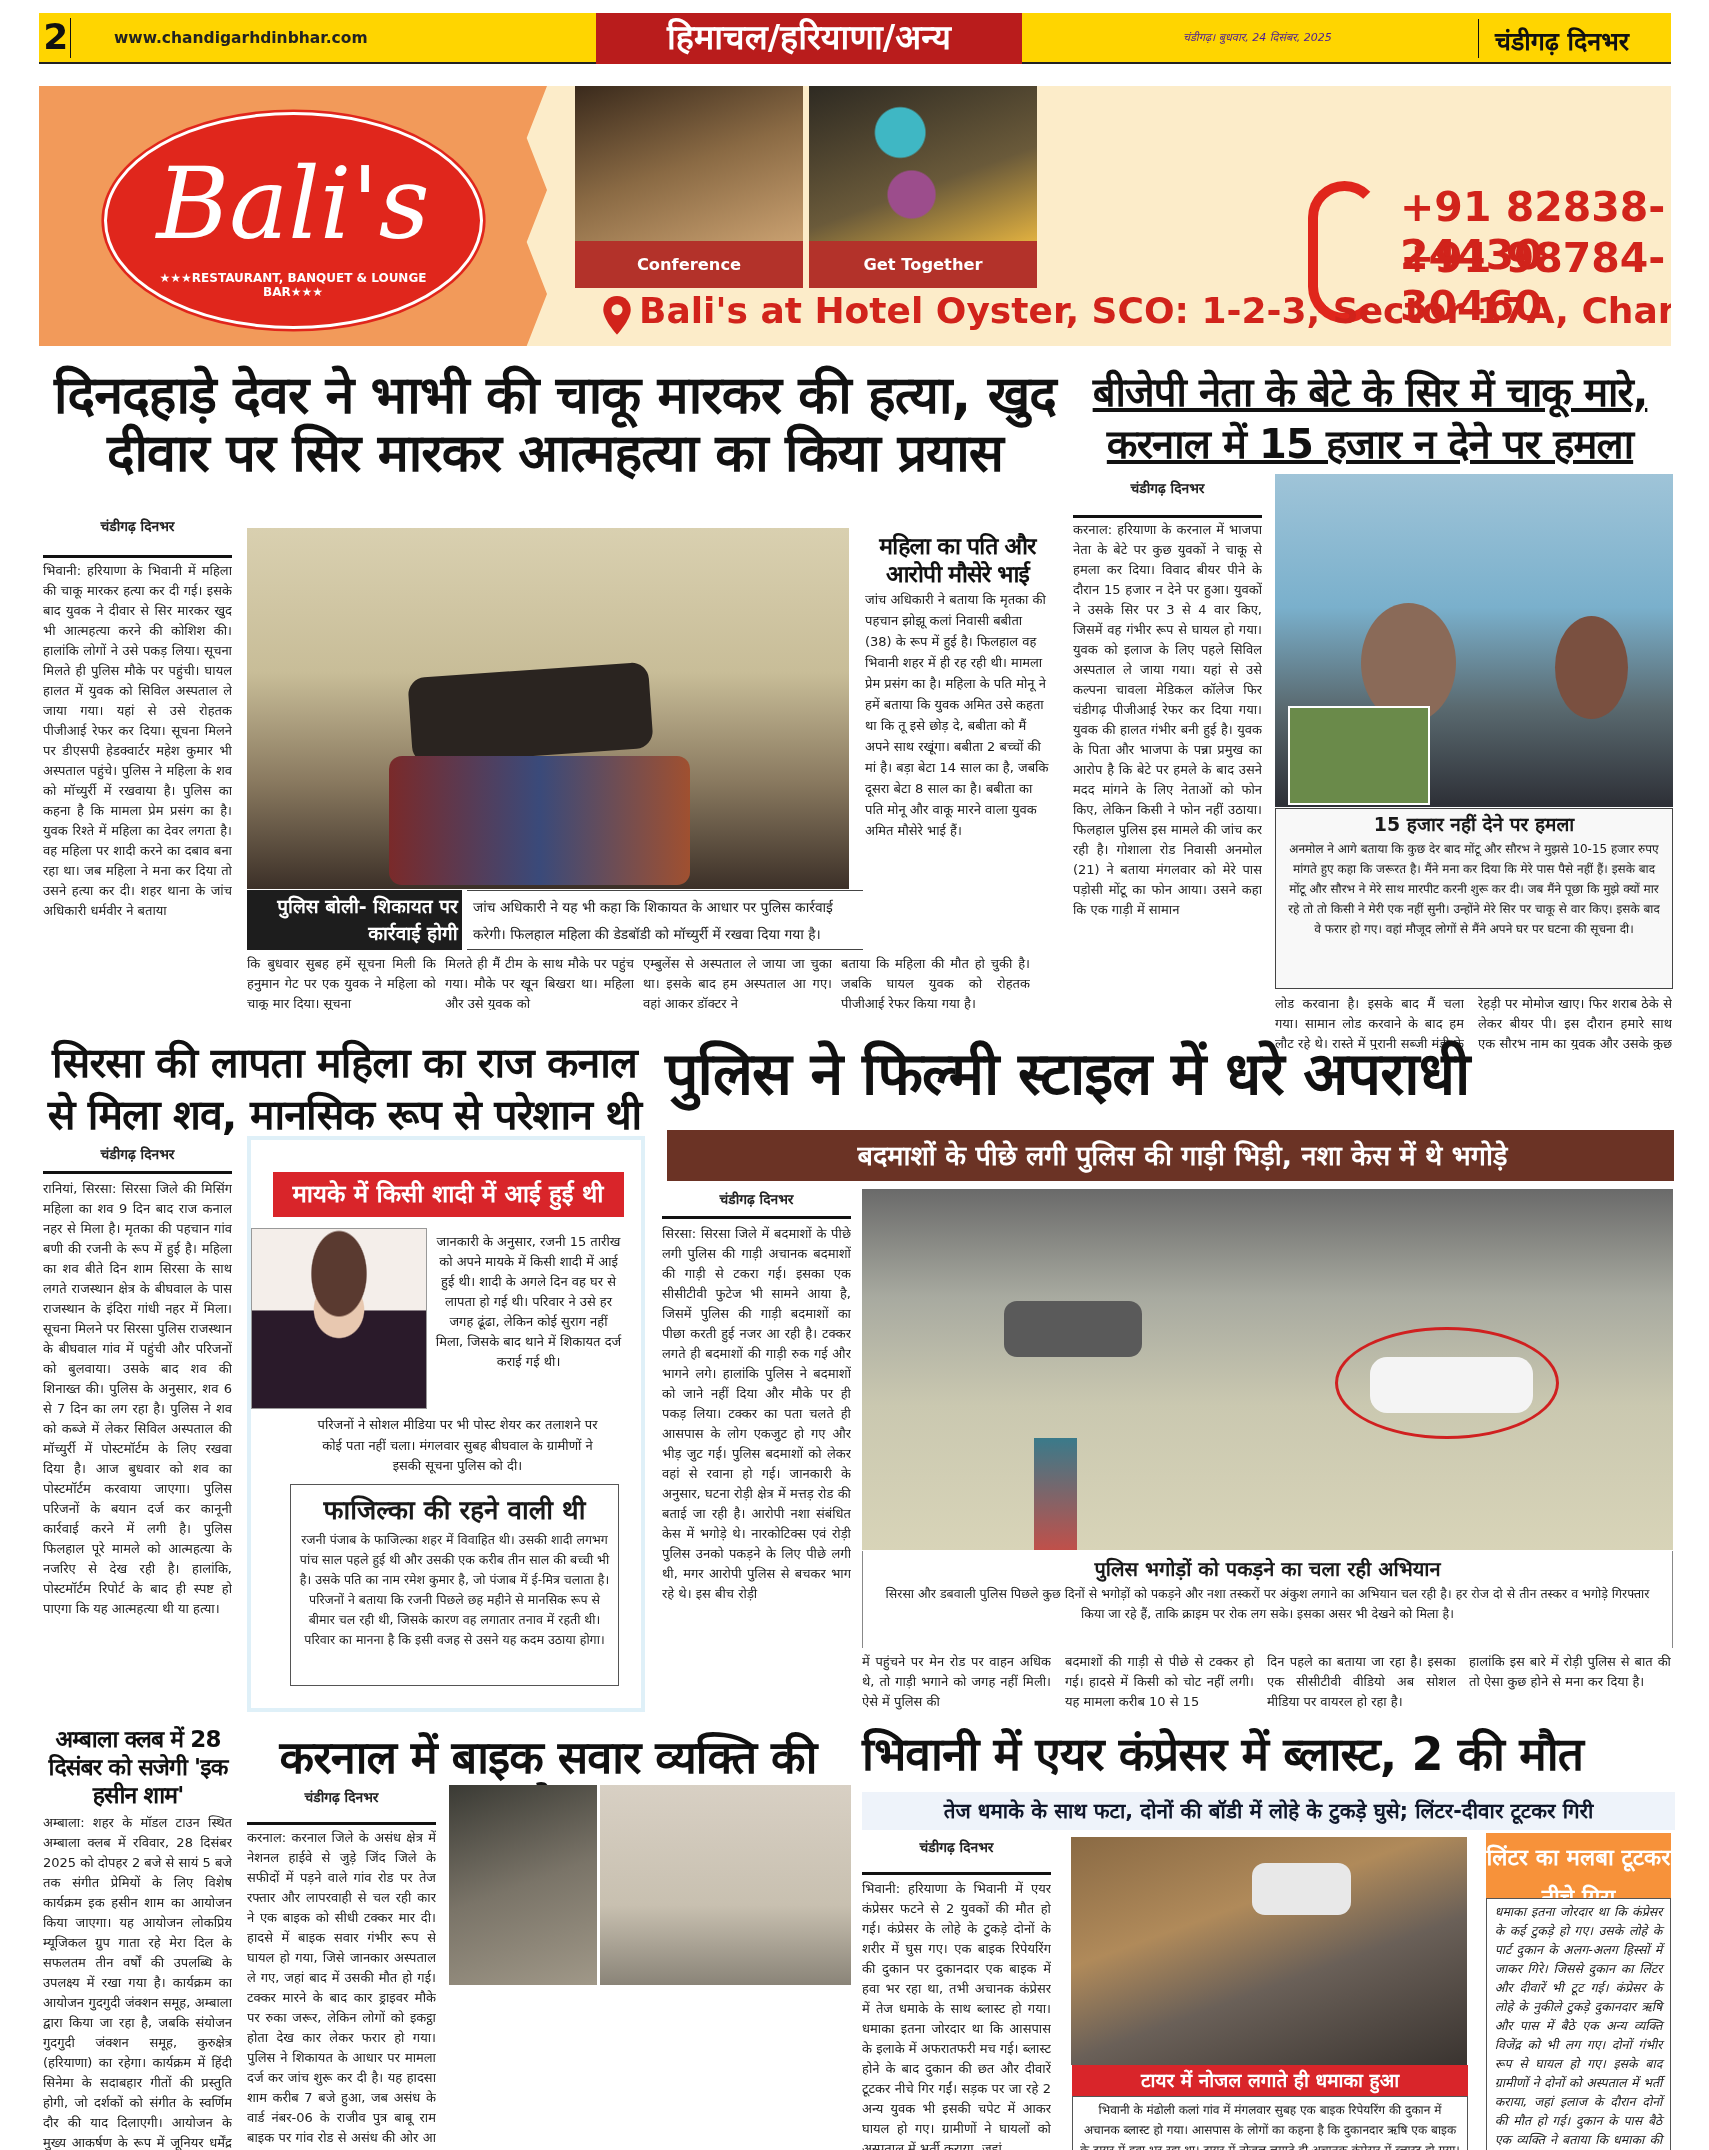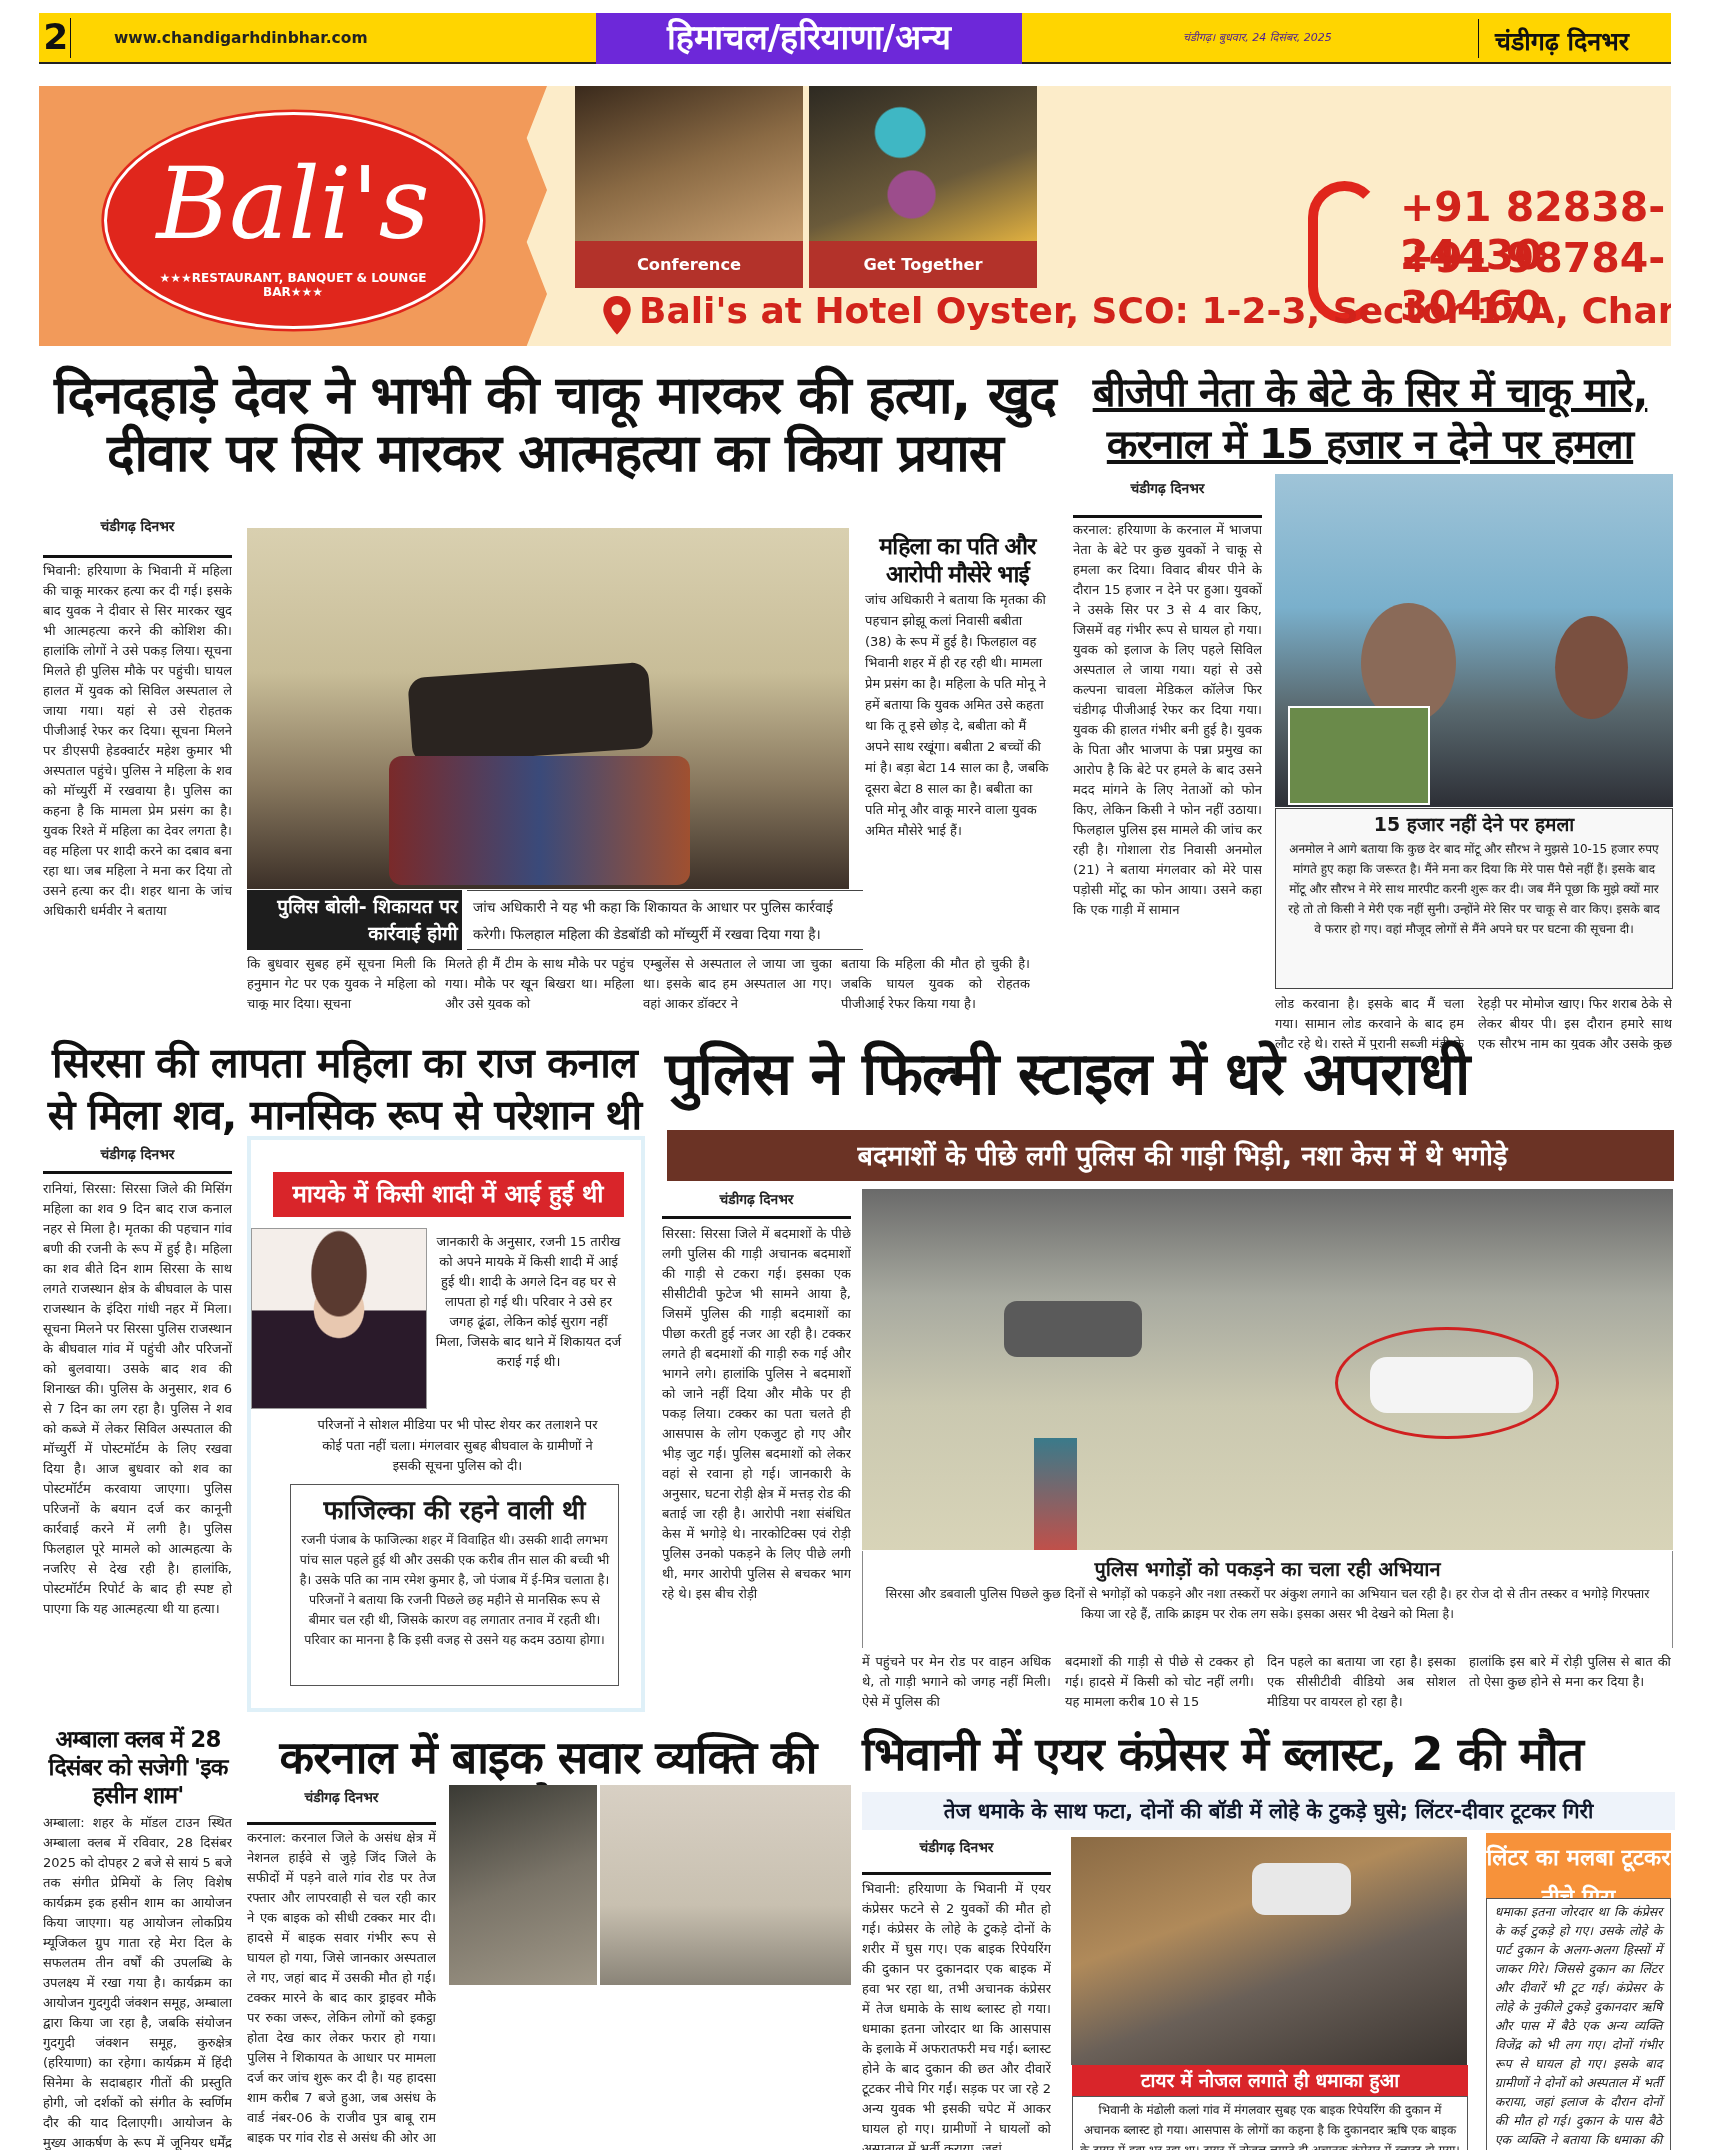--- a/index.html
+++ b/index.html
@@ -12,21 +12,21 @@
   .rule { height: 2.6px; background: #111; }
   .photo { overflow: hidden; }
   .box { border: 0.9px solid #555; background: #fff; }
   .center { text-align: center; }
 
   
   #masthead { left: 39px; top: 13px; width: 1632px; height: 51px; background: #ffd500; border-bottom: 2.6px solid #222; }
   #page-num { left: 4.3px; top: 3.4px; font-size: 36px; font-weight: bold; color: #111; }
   #page-num-sep { left: 31px; top: 5.2px; width: 1.3px; height: 40px; background: #111; }
   #site-url { left: 75px; top: 16.3px; font-size: 15.5px; font-weight: bold; color: #222; }
-  #section-band { left: 557px; top: 0; width: 426px; height: 51px; background: #6d28d9; color: #fff; font-size: 34px; font-weight: bold; text-align: center; line-height: 49px; }
+  #section-band { left: 557px; top: 0; width: 426px; height: 51px; background: #b91c1c; color: #fff; font-size: 34px; font-weight: bold; text-align: center; line-height: 49px; }
   #dateline { left: 1144px; top: 15.5px; font-size: 11px; color: #4c1d95; font-style: italic; }
   #brand-sep { left: 1439px; top: 6px; width: 1.3px; height: 39px; background: #111; }
   #brand-name { left: 1456px; top: 9.5px; font-size: 25px; font-weight: bold; color: #111; }
 
   
   #ad { left: 39px; top: 86px; width: 1632px; height: 260px; background: #fcecc9; overflow: hidden; }
   #ad-left { left: 0; top: 0; width: 508px; height: 260px; background: #f29a5a; clip-path: polygon(0 0,100% 0,96% 20%,100% 40%,96% 60%,100% 80%,96% 100%,0 100%); }
   #ad-logo { left: 65px; top: 26px; width: 379px; height: 217px; border-radius: 50%; background: #e0261c; border: 3.4px solid #fff; box-shadow: 0 0 0 2.6px #e0261c; }
   #ad-logo-text { left: 95px; top: 60px; width: 318px; font-family: "DejaVu Serif", serif; font-style: italic; font-size: 99px; color: #fff; text-align: center; }
   #ad-logo-tag { left: 99px; top: 185px; width: 310px; font-size: 12px; color: #fff; font-weight: bold; text-align: center; }

